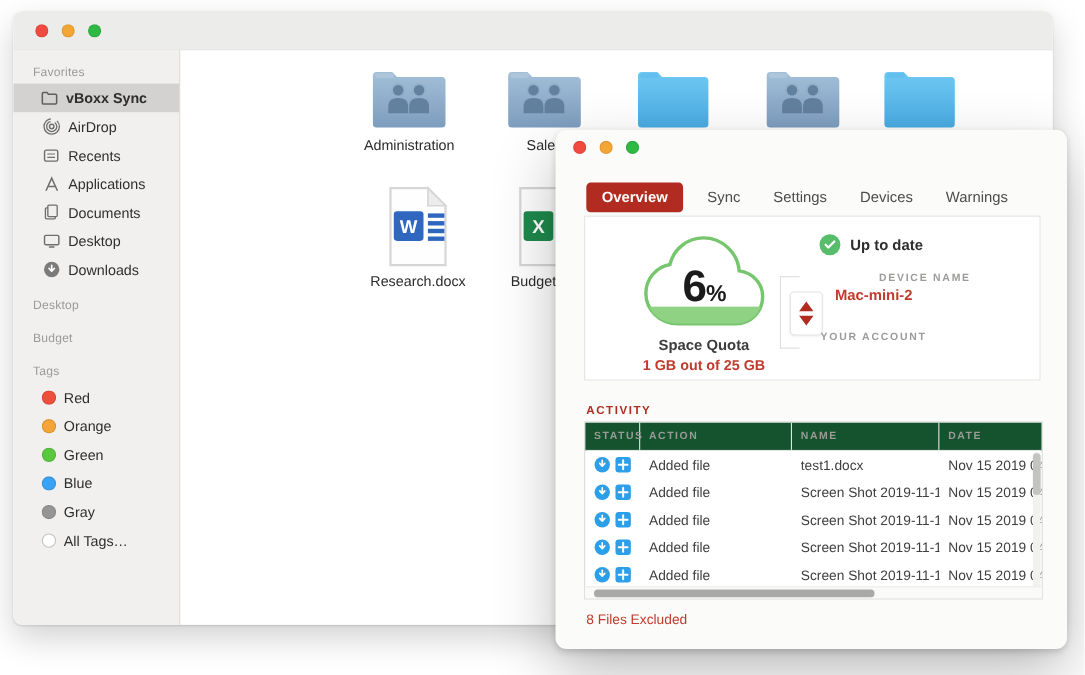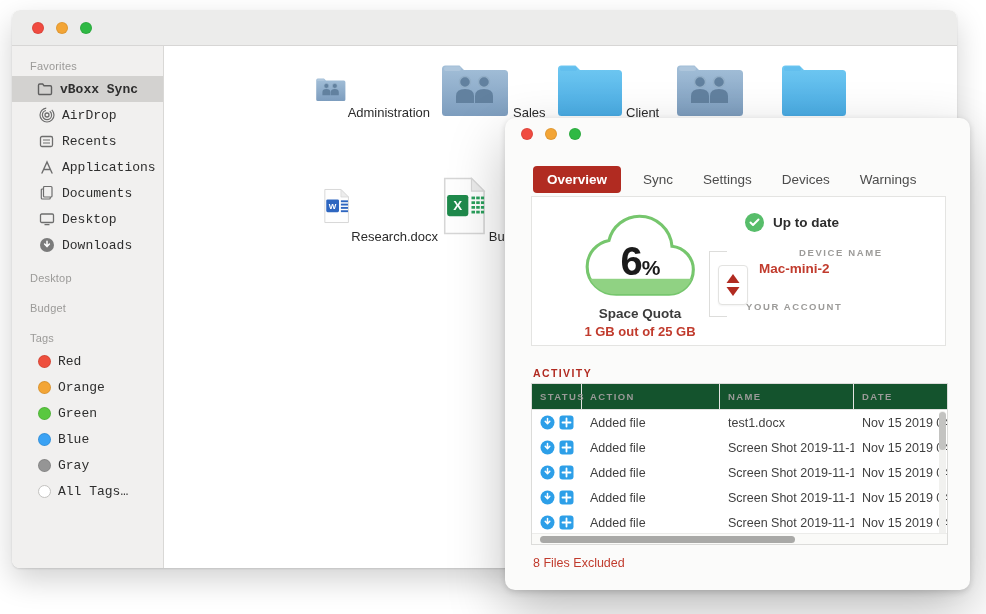--- a/index.html
+++ b/index.html
@@ -19,29 +19,29 @@
               border-radius:8px 8px 0 0; }
   .lights { position:absolute; left:20px; top:12px; display:flex; gap:12px; }
   .dot { width:12px; height:12px; border-radius:50%; border:1px solid rgba(0,0,0,.08); }
 
   
   .finder-body { display:flex; height:522px; }
   .sidebar { width:152px; background:#f1f0ef; border-right:1px solid #d9d8d6; padding-top:10px;
              flex:none; overflow:hidden; }
   .sb-section-label { font-size:11px; color:#9b9a98; padding:4px 0 4px 18px; letter-spacing:.2px; }
   .sb-item { display:flex; align-items:center; height:26px; padding-left:26px; gap:7px;
-             font-size:13px; color:#2e2e2e; cursor:default;font-family:Liberation Mono, monospace; }
+             font-size:13px; color:#2e2e2e; cursor:default; }
   .sb-item.selected { background:#d3d2d0; font-weight:bold; }
   .sb-ico { width:17px; height:17px; display:flex; align-items:center; justify-content:center; flex:none; }
   .sb-gap { height:10px; }
   .tag-dot { width:13px; height:13px; border-radius:50%; flex:none; border:1px solid rgba(0,0,0,.1); }
   .tag-dot.ring { background:#fff; border:1.5px solid #c3c2c0; }
 
   .finder-content { position:relative; flex:1; background:#fff; }
-  .fitem { position:absolute; width:116px; display:flex; align-items:flex-end; }
+  .fitem { position:absolute; width:116px; display:flex; flex-direction:column; align-items:center; }
   .flabel { margin-top:4px; font-size:13px; color:#2b2b2b; white-space:nowrap; }
 
   
   .sync-titlebar { position:relative; height:34px; }
   .tabbar { position:absolute; left:28px; top:48px; display:flex; align-items:center; }
   .tab { font-size:13.5px; color:#4c4c4c; margin-right:30px; cursor:default; }
   .tab.selected { background:#b12b21; color:#fff; padding:6px 14px; border-radius:4px;
                   margin-right:22px; font-weight:bold; }
 
   .overview-panel { position:absolute; left:26px; top:78px; width:415px; height:150px;

